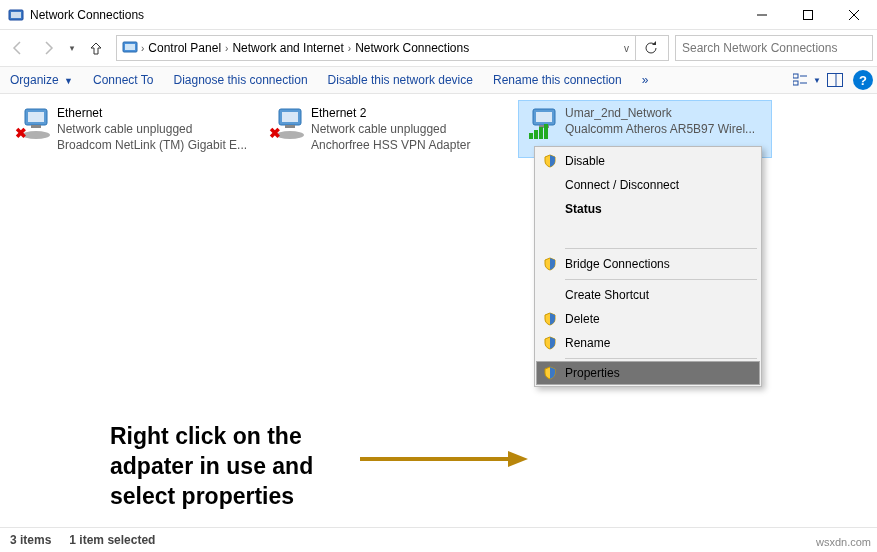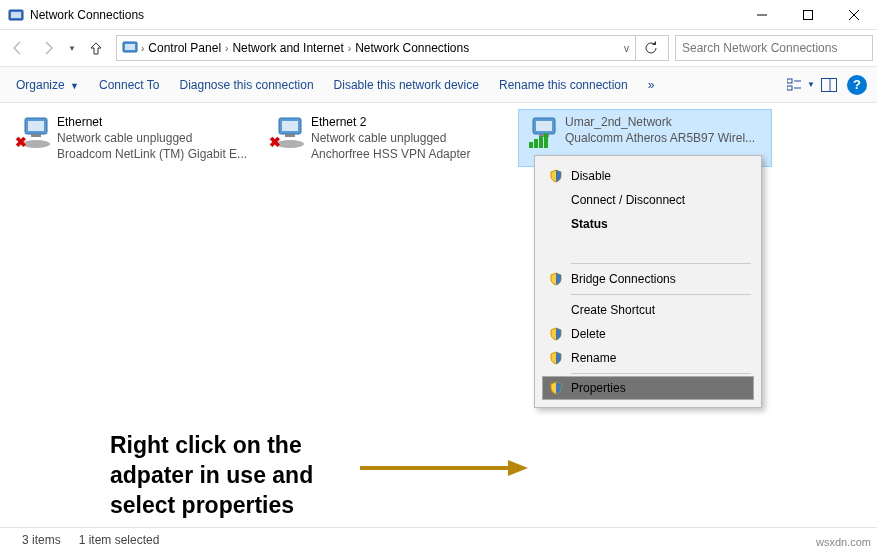--- a/index.html
+++ b/index.html
@@ -17,52 +17,52 @@
   .navbtn { width:28px; height:28px; display:flex; align-items:center; justify-content:center; color:#888; }
   .navbtn.up { color:#333; margin-right:4px; }
   .addrbox { flex:1; height:26px; border:1px solid #ccc; display:flex; align-items:center; padding:0 2px; background:#fff; }
   .addrbox .crumb { padding:0 4px; white-space:nowrap; }
   .addrbox .sep { color:#555; font-size:10px; }
   .addrbox .drop { margin-left:auto; padding:0 6px; color:#555; font-size:10px; }
   .addrbox .refresh { border-left:1px solid #ccc; padding:0 8px; height:100%; display:flex; align-items:center;}
   .searchbox { width:198px; height:26px; border:1px solid #ccc; display:flex; align-items:center; margin-left:4px; padding:0 6px; color:#777; }
   
   
-  .toolbar { height:37px; border-top:1px solid #e5e5e5; border-bottom:1px solid #e5e5e5; background:#fafafa; display:flex; align-items:center; padding:0 6px; }
+  .toolbar { height:28px; border-top:1px solid #e5e5e5; border-bottom:1px solid #e5e5e5; background:#fafafa; display:flex; align-items:center; padding:0 0; }
   .toolbtn { padding:4px 10px; color:#1a4aa0; white-space:nowrap; }
   .toolbtn .drop { font-size:9px; margin-left:2px; color:#1a4aa0; }
   .toolgap { flex:1; }
   .iconbtn { width:28px; height:28px; display:flex; align-items:center; justify-content:center; color:#1a4aa0; }
   .helpicon { width:20px; height:20px; border-radius:50%; background:#0078d7; color:#fff; display:flex; align-items:center; justify-content:center; font-weight:bold; font-size:13px; }
   
   
   .content { position:relative; height:427px; padding:6px 10px; }
   .adapters { display:flex; gap:0; }
   .adapter { width:254px; display:flex; padding:4px 6px; border:1px solid transparent; }
   .adapter.selected { background:#cce8ff; border:1px solid #99d1ff; }
   .adapter .aicon { width:40px; flex:0 0 40px; position:relative; }
   .adapter .ainfo { flex:1; overflow:hidden; }
   .adapter .ainfo div { white-space:nowrap; overflow:hidden; text-overflow:ellipsis; line-height:16px; color:#555; }
   .adapter .ainfo .aname { color:#000; }
   
   
-  .ctxmenu { position:absolute; left:534px; top:52px; width:228px; background:#f2f2f2; border:1px solid #bbb; box-shadow:3px 3px 6px rgba(0,0,0,.25); padding:8px; }
+  .ctxmenu { position:absolute; left:534px; top:52px; width:228px; background:#f2f2f2; border:1px solid #bbb; box-shadow:3px 3px 6px rgba(0,0,0,.25); padding:2px; }
   .ctxitem { display:flex; align-items:center; height:24px; padding:0 8px 0 4px; gap:6px; }
   .ctxitem.sel { background:#737373; border:1px solid #aaa; margin:-1px; }
   .ctxitem .cicon { width:18px; height:18px; flex:0 0 18px; display:flex; align-items:center; justify-content:center; }
   .ctxitem .ctxt { flex:1; }
   .ctxitem.bold .ctxt { font-weight:bold; }
   .ctxsep { height:1px; background:#ccc; margin:3px 2px 3px 28px; }
   
   
   .annotation { position:absolute; left:110px; top:328px; font-family:'Century Gothic','Futura',sans-serif; font-size:23px; font-weight:bold; line-height:1.3; }
   .arrow { position:absolute; left:360px; top:355px; }
   
   
-  .statusbar { position:absolute; bottom:0; left:0; right:0; height:25px; border-top:1px solid #e5e5e5; display:flex; align-items:center; padding:0 22px; gap:18px; color:#444; }
+  .statusbar { position:absolute; bottom:0; left:0; right:0; height:25px; border-top:1px solid #e5e5e5; display:flex; align-items:center; padding:0 10px; gap:18px; color:#444;font-weight:bold; }
   .watermark { position:absolute; bottom:4px; right:6px; color:#888; font-size:11px; }
   
   
   .neticon { width:36px; height:36px; position:relative; }
   .cableX { position:absolute; bottom:0; left:-2px; color:#d00; font-size:14px; font-weight:bold; }
 </style>
 </head>
 <body>
 
 <div class="titlebar">

